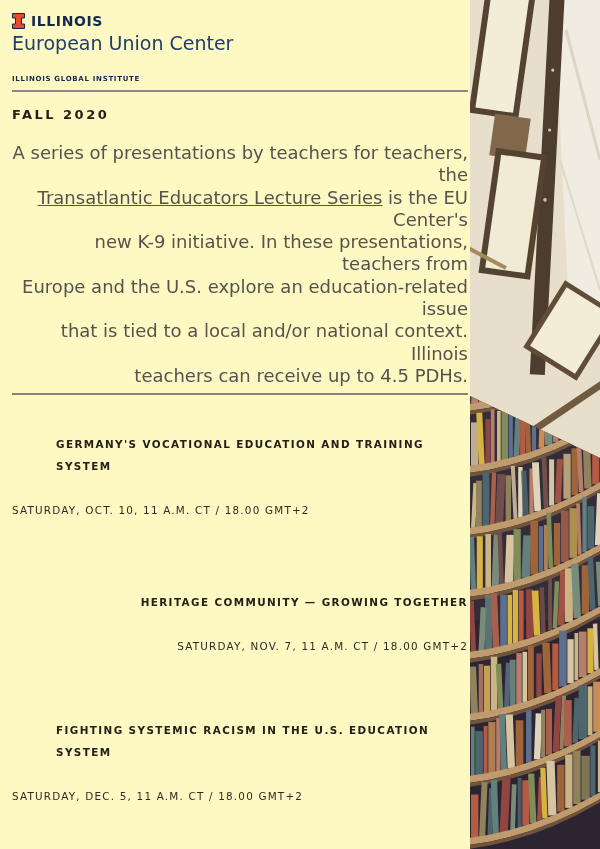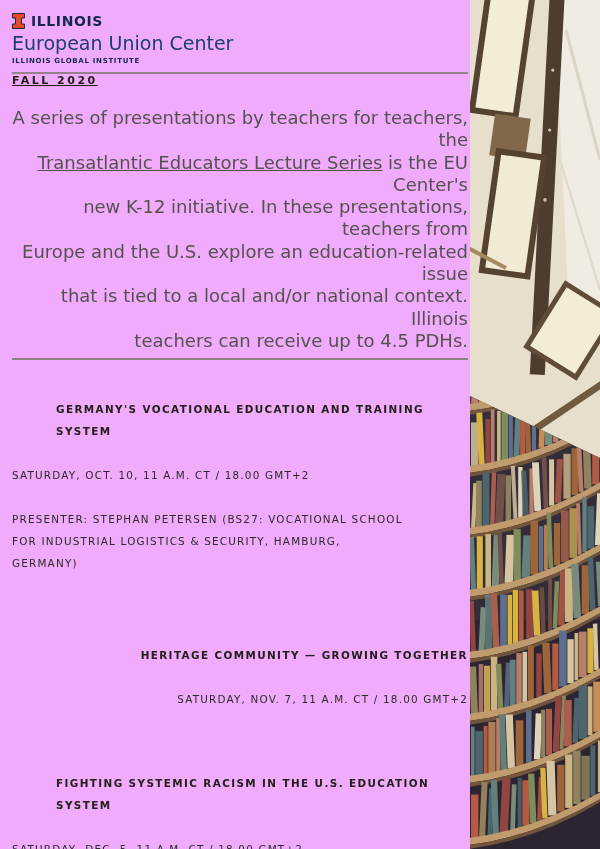--- a/index.html
+++ b/index.html
@@ -1,27 +1,27 @@
 <!DOCTYPE html>
 <html><head>
 <meta charset="utf-8">
 <style>
   html,body{margin:0;padding:0;background:#faf6ec;}
-  .page{position:relative;width:600px;height:849px;background:#f0abfc;overflow:hidden;
+  .page{position:relative;width:600px;height:849px;background:#fef9c3;overflow:hidden;
         font-family:"DejaVu Sans", sans-serif;}
   .content{position:absolute;left:12px;top:13px;width:456px;}
 
   
   .logo-row{display:flex;align-items:center;gap:6px;}
   .logo-wordmark{font-size:14px;font-weight:bold;color:#13294b;letter-spacing:0.6px;}
   .logo-unit{font-size:19px;color:#1d3e6d;margin-top:3px;}
-  .logo-inst{font-size:7px;font-weight:bold;letter-spacing:0.7px;color:#13294b;margin-top:3px;}
+  .logo-inst{font-size:7px;font-weight:bold;letter-spacing:0.7px;color:#13294b;margin-top:21px;}
   .rule{border-top:2px solid #94828a;margin-top:7px;width:456px;}
 
-  .season{margin-top:0;font-size:11px;letter-spacing:2.5px;color:#242019;font-weight:600;text-decoration:underline;}
+  .season{margin-top:15px;font-size:13px;letter-spacing:2.5px;color:#242019;font-weight:600;}
   .title{margin-top:3px;font-family:"DejaVu Serif", serif;font-weight:bold;font-size:30px;
          line-height:38px;color:#5d4150;letter-spacing:-0.3px;}
 
   .intro{margin-top:20px;font-size:18px;line-height:22.3px;color:#55524e;white-space:pre-line;text-align:right;}
   .intro .ul{text-decoration:underline;cursor:pointer;}
 
   .divider{border-top:2px solid #8d7f7a;margin-top:6px;width:456px;}
 
   .event{font-size:10.4px;line-height:22px;letter-spacing:1.2px;color:#2e2a25;
          font-weight:500;white-space:pre-line;}
@@ -49,33 +49,30 @@
       <div class="logo-unit">European Union Center</div>
       <div class="logo-inst">ILLINOIS GLOBAL INSTITUTE</div>
     </div>
 
     <div class="rule"></div>
 
     <div class="season">FALL 2020</div>
 
     <div class="intro"><span>A series of presentations by teachers for teachers, the
 </span><span class="ul">Transatlantic Educators Lecture Series</span><span> is the EU Center's
-new K-12 initiative. In these presentations, teachers from
+new K-9 initiative. In these presentations, teachers from
 Europe and the U.S. explore an education-related issue
 that is tied to a local and/or national context. Illinois
 teachers can receive up to 4.5 PDHs.</span></div>
 
     <div class="divider"></div>
 
     <div class="event event-1">
       <div class="event-title">GERMANY'S VOCATIONAL EDUCATION AND TRAINING SYSTEM</div>
       <div>SATURDAY, OCT. 10, 11 A.M. CT / 18.00 GMT+2</div>
-      <div>PRESENTER: STEPHAN PETERSEN (BS27: VOCATIONAL SCHOOL
-FOR INDUSTRIAL LOGISTICS &amp; SECURITY, HAMBURG,
-GERMANY)</div>
     </div>
 
     <div class="event event-2">
       <div class="event-title">HERITAGE COMMUNITY — GROWING TOGETHER</div>
       <div>SATURDAY, NOV. 7, 11 A.M. CT / 18.00 GMT+2</div>
     </div>
 
     <div class="event event-3">
       <div class="event-title">FIGHTING SYSTEMIC RACISM IN THE U.S. EDUCATION SYSTEM</div>
       <div>SATURDAY, DEC. 5, 11 A.M. CT / 18.00 GMT+2</div>

